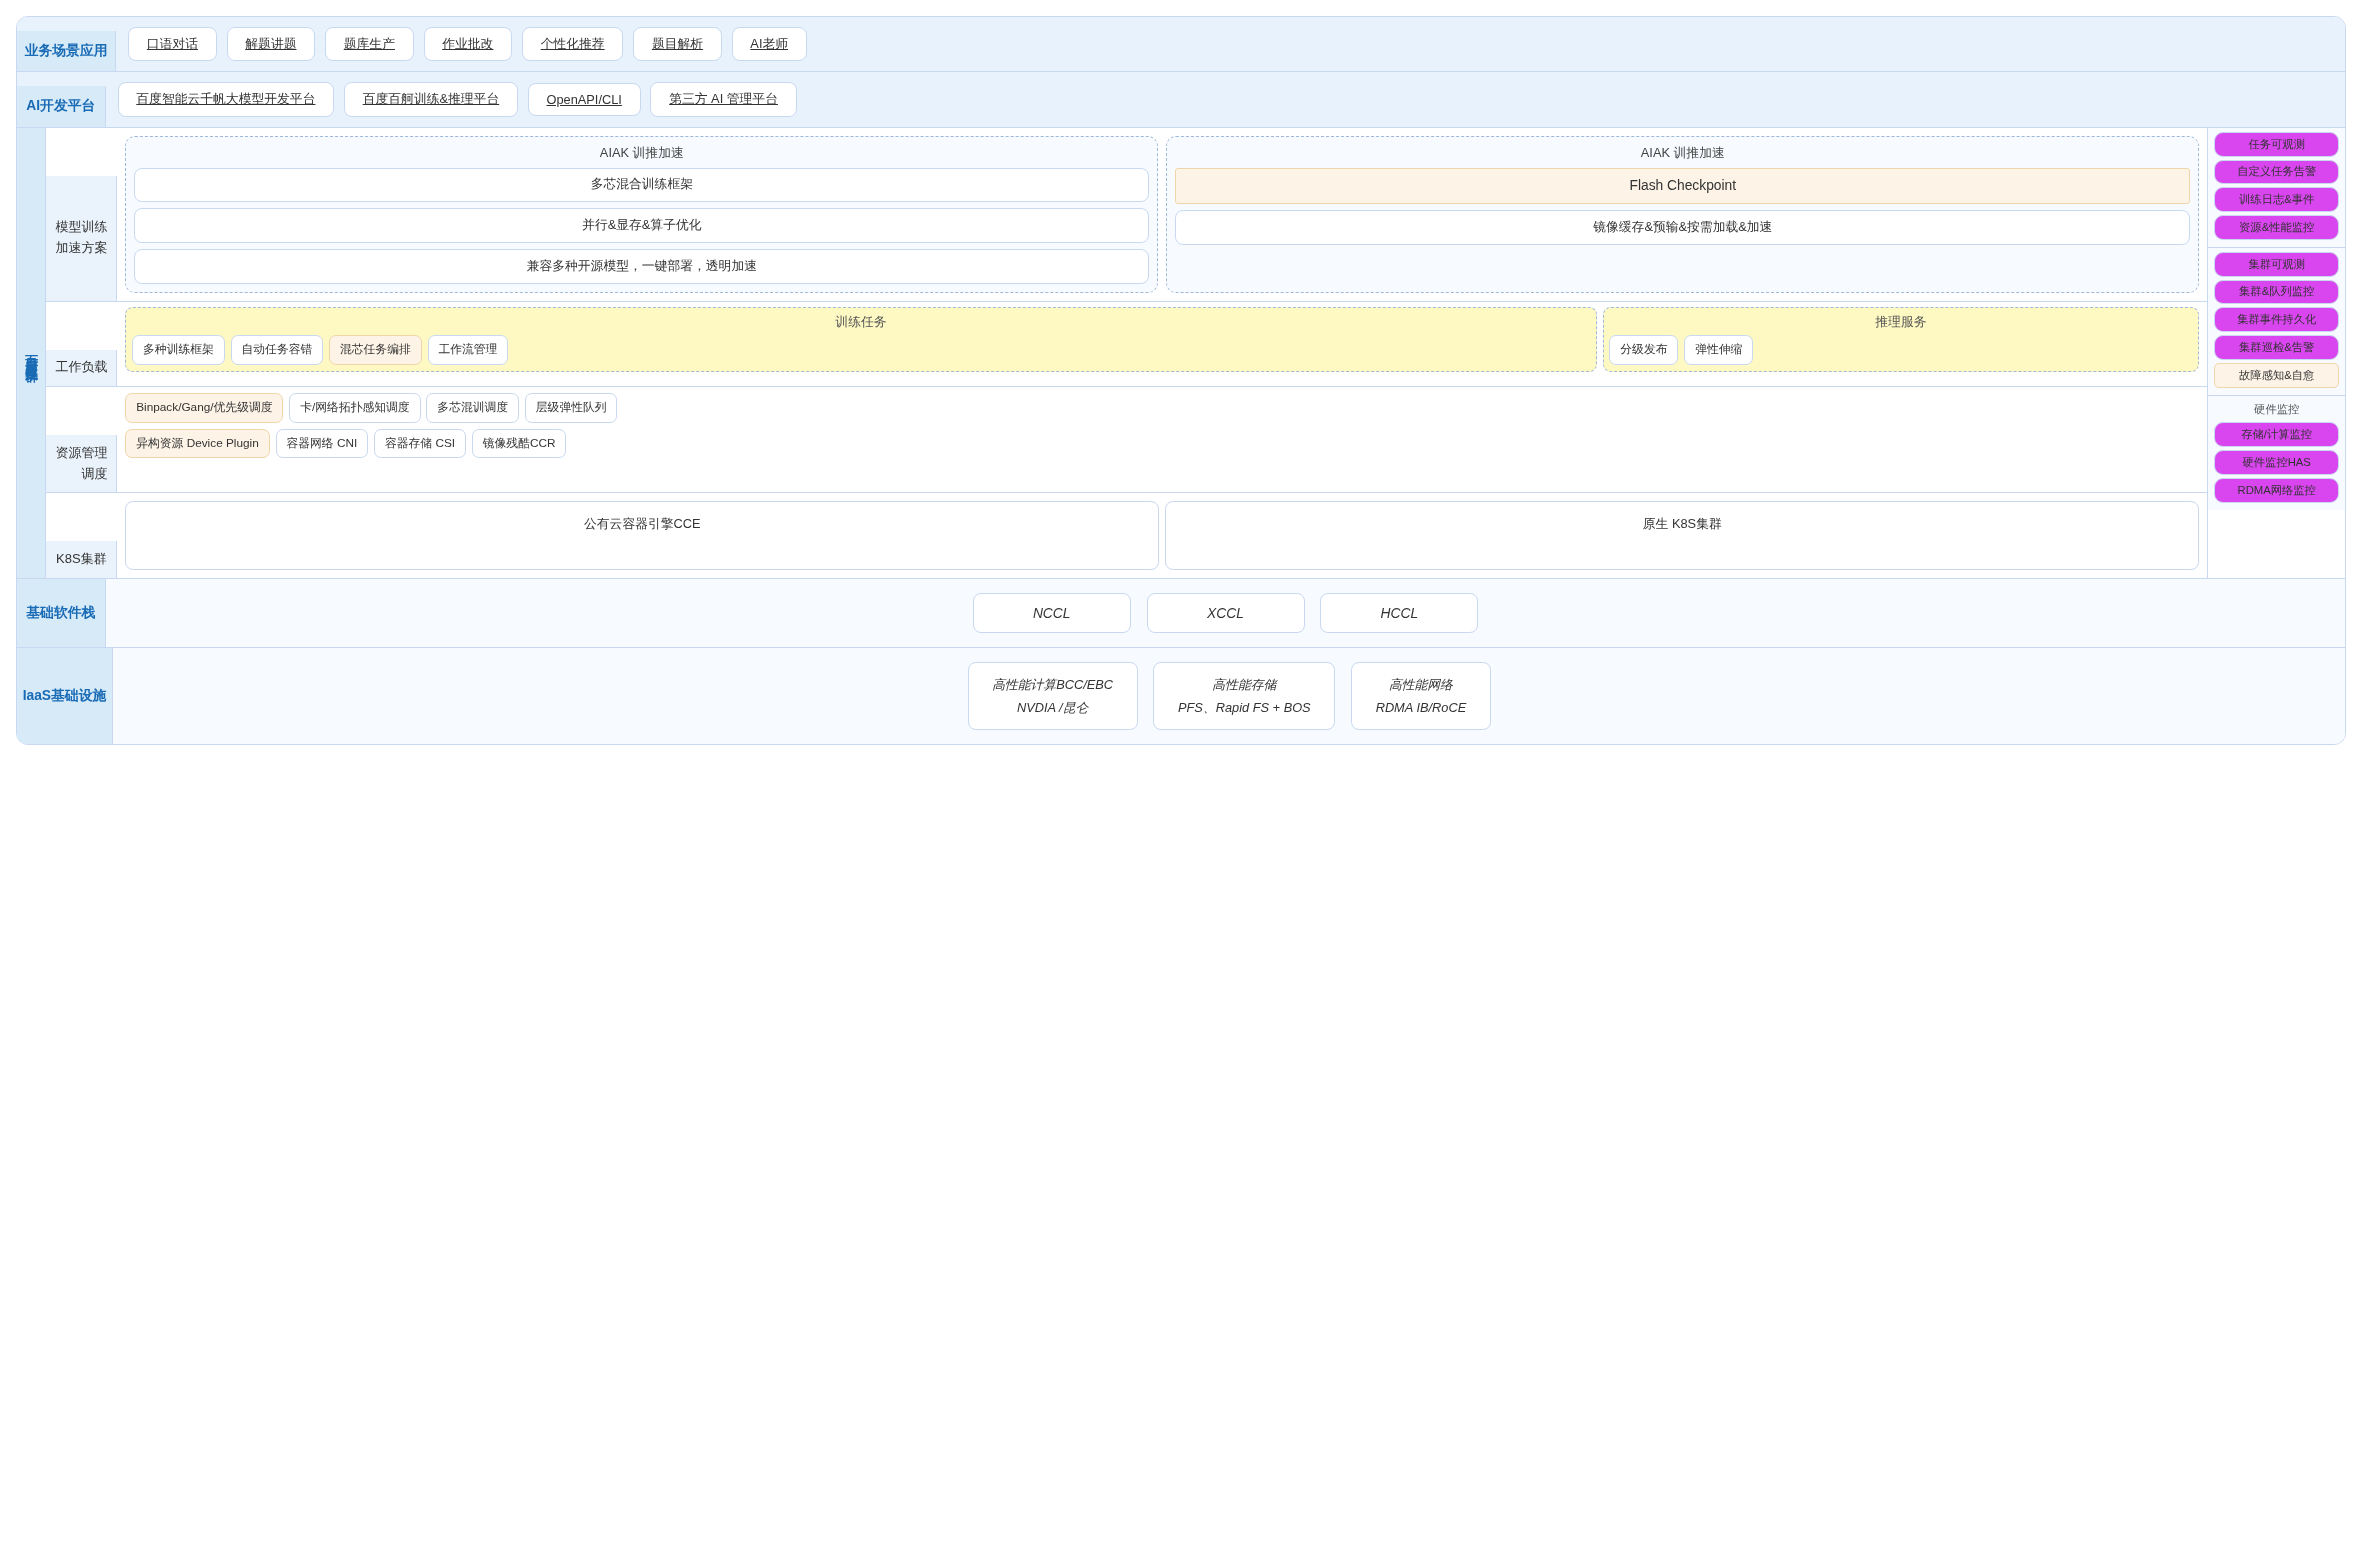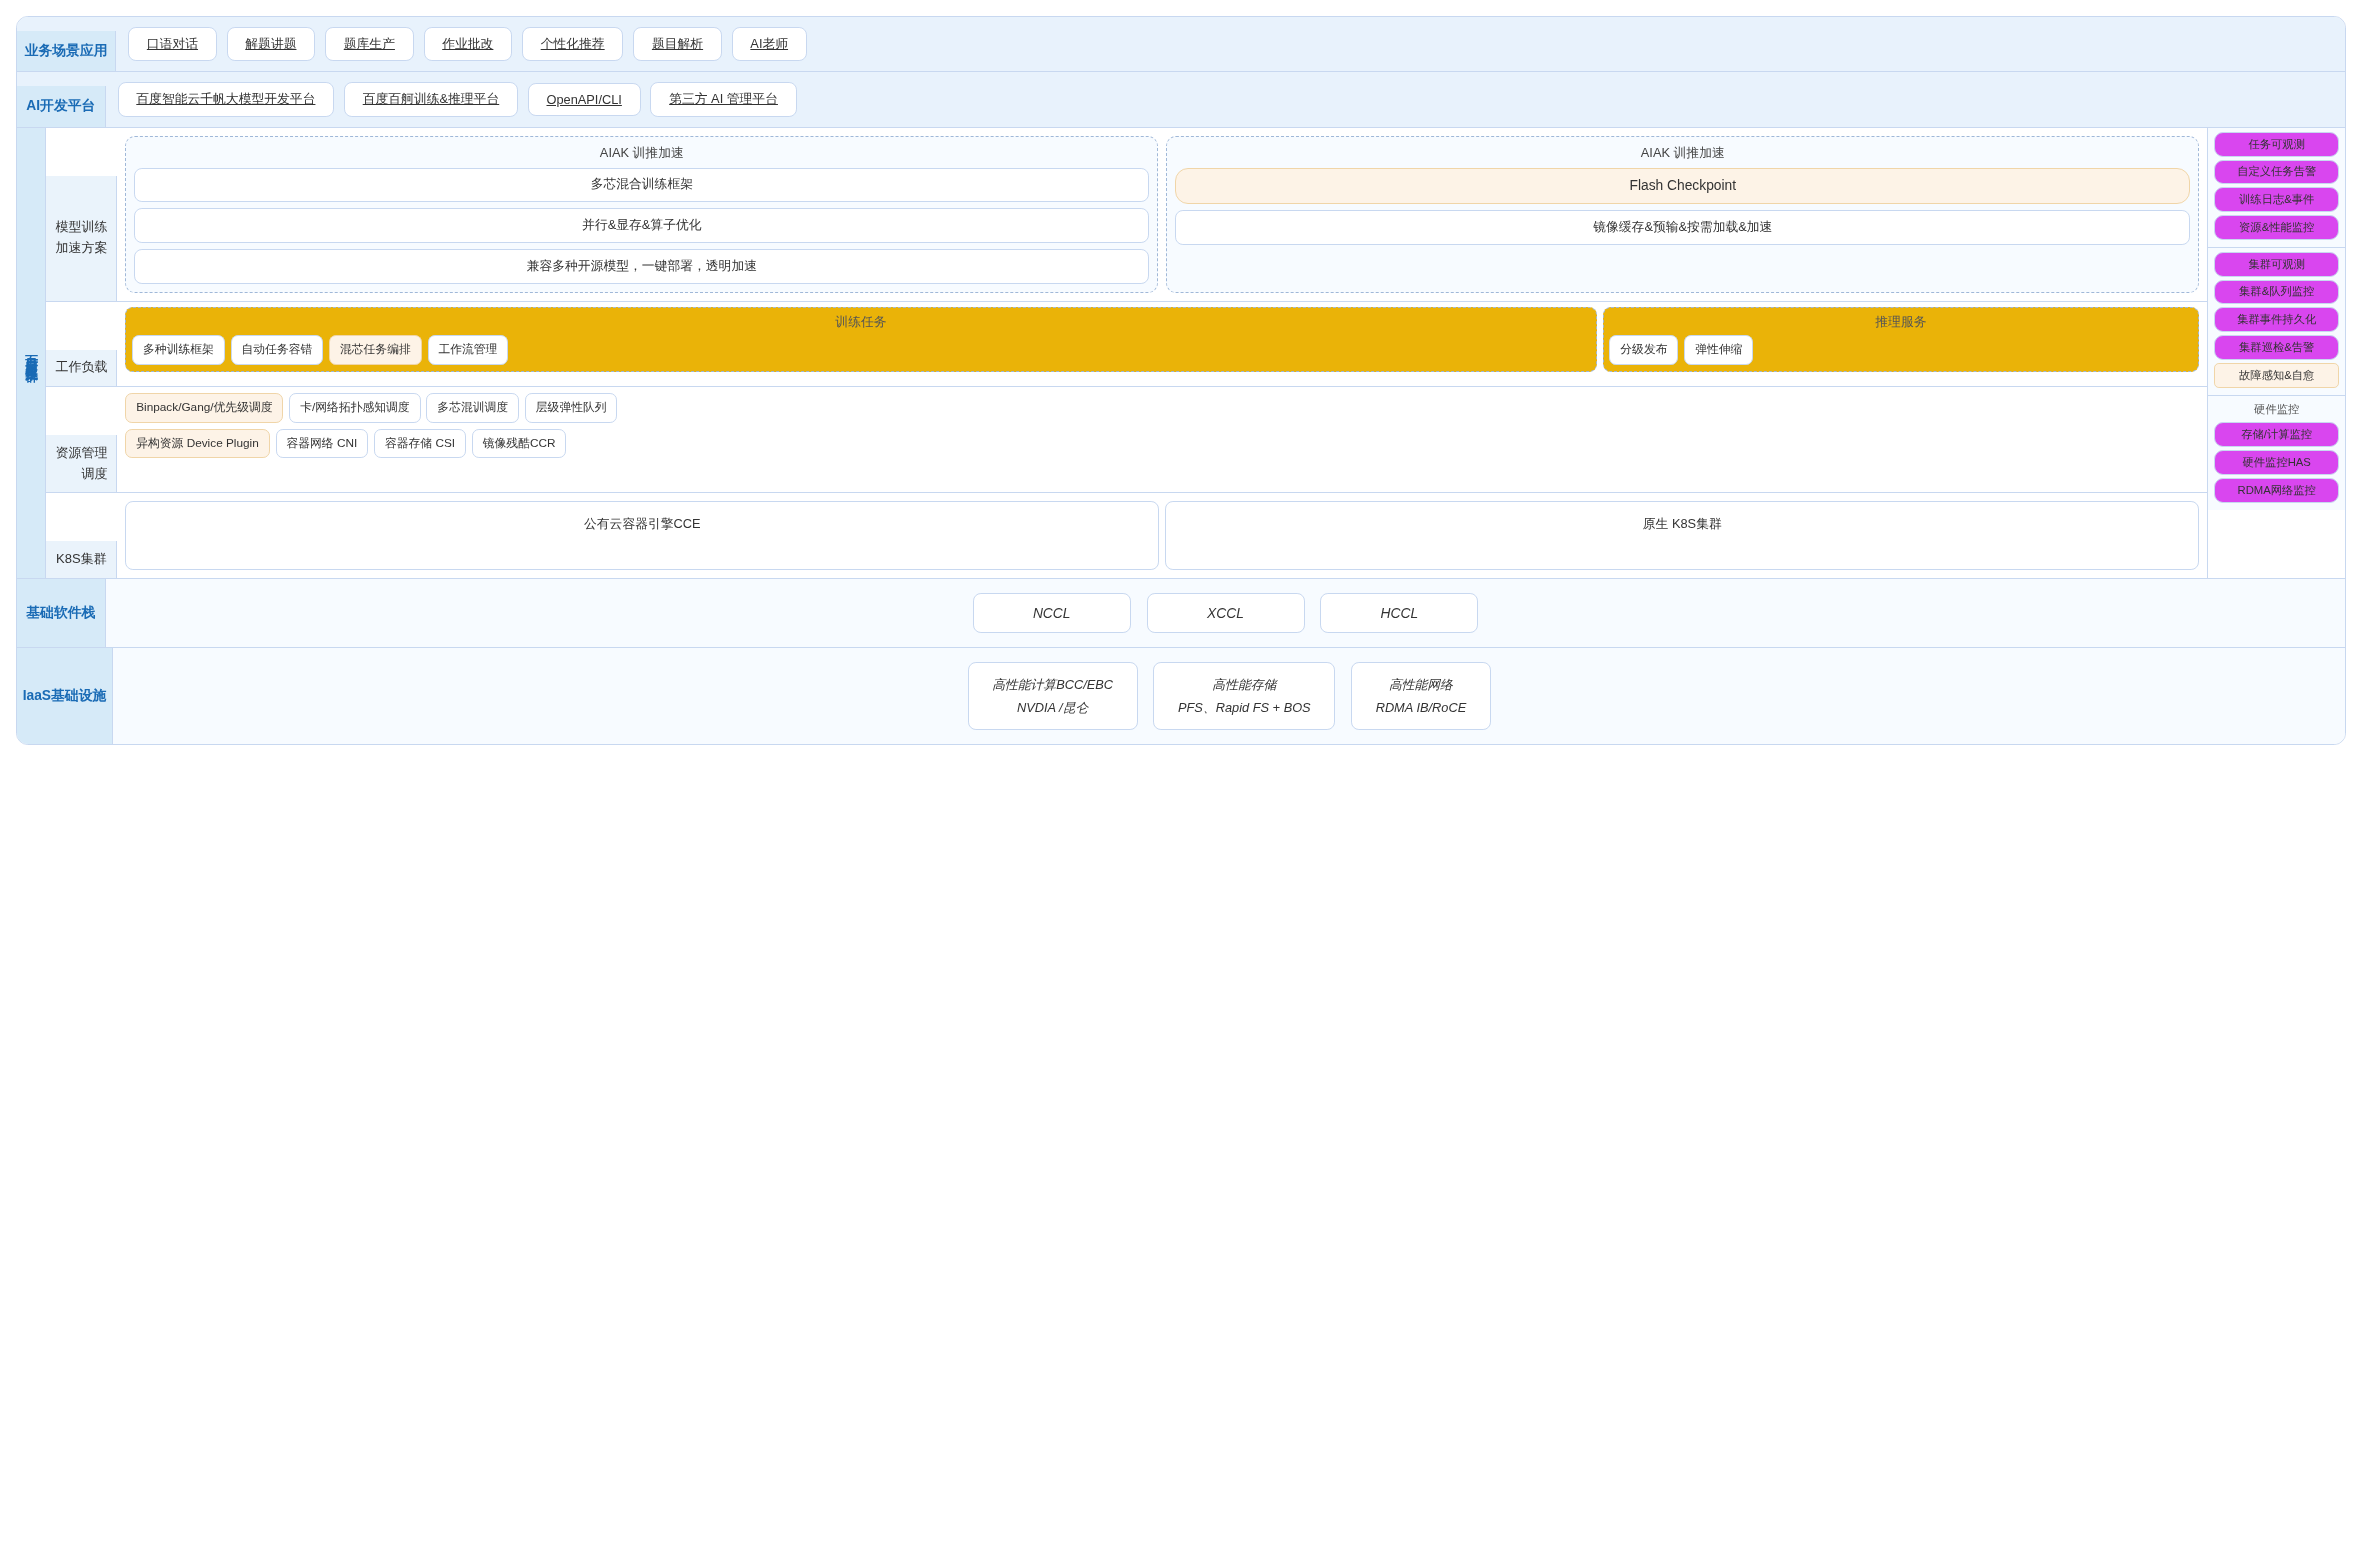--- a/index.html
+++ b/index.html
@@ -52,21 +52,21 @@
       border: 1.5px solid #c8d8f0;
       border-radius: 7.9px;
       padding: 7.9px 17.7px;
       font-size: 12.8px;
       color: #333;
       white-space: nowrap;
     }
     .chip-orange {
       background: #fdf3e7;
       border: 1.5px solid #f0d5a8;
-      border-radius: 13px;
+      border-radius: 3px;
       padding: 9.9px 17.7px;
       font-size: 13.8px;
       font-weight: 500;
       color: #333;
       white-space: nowrap;
     }
     
     .row-ai {
       display: flex;
       align-items: stretch;
@@ -241,21 +241,21 @@
     .workload-row {
       display: flex;
       gap: 5.9px;
       align-items: stretch;
     }
     .workload-box {
       flex: 1;
       border: 1.5px dashed #a0b8d8;
       border-radius: 7.9px;
       padding: 5.9px;
-      background: #eab308;
+      background: #fef9c3;
     }
     .resource-inner {
       flex: 1;
       padding: 5.9px 7.9px;
       display: flex;
       flex-direction: column;
       gap: 5.9px;
     }
     .resource-row {
       display: flex;

